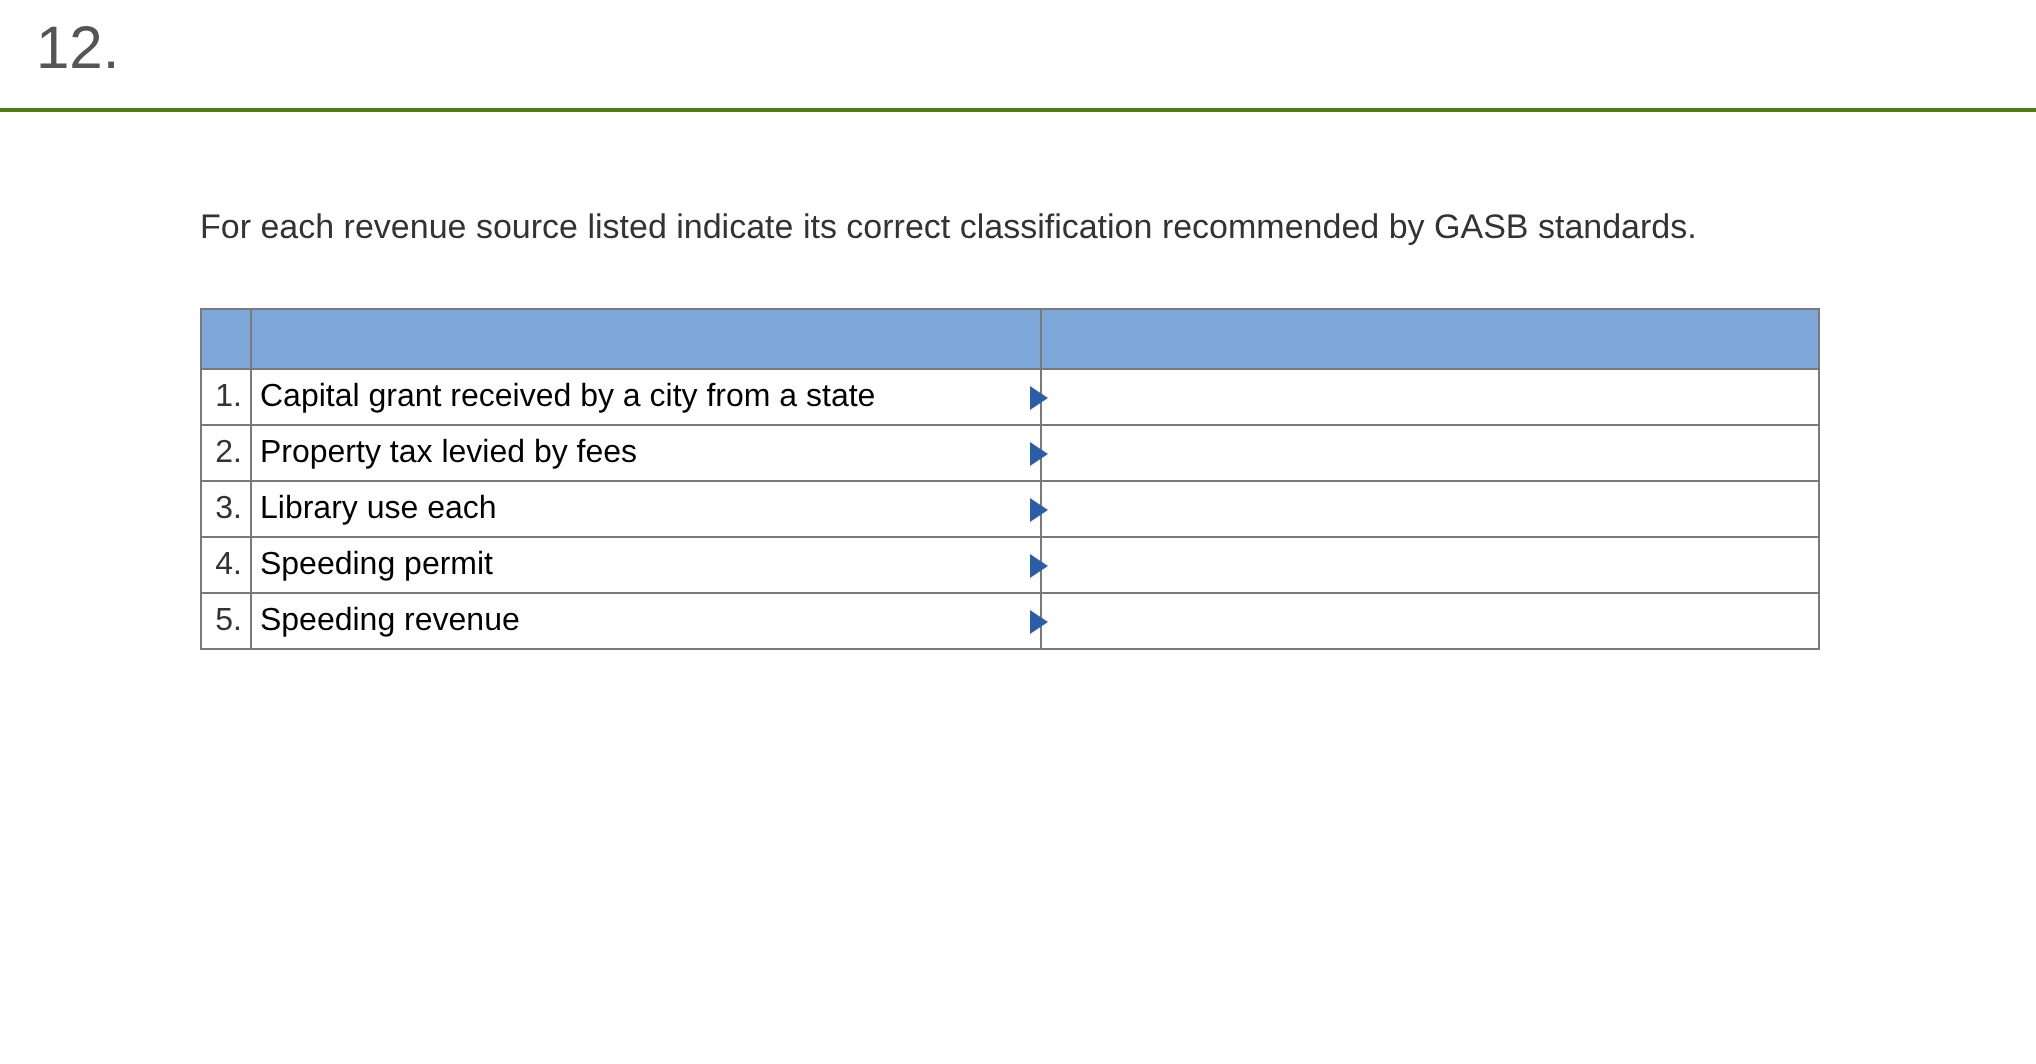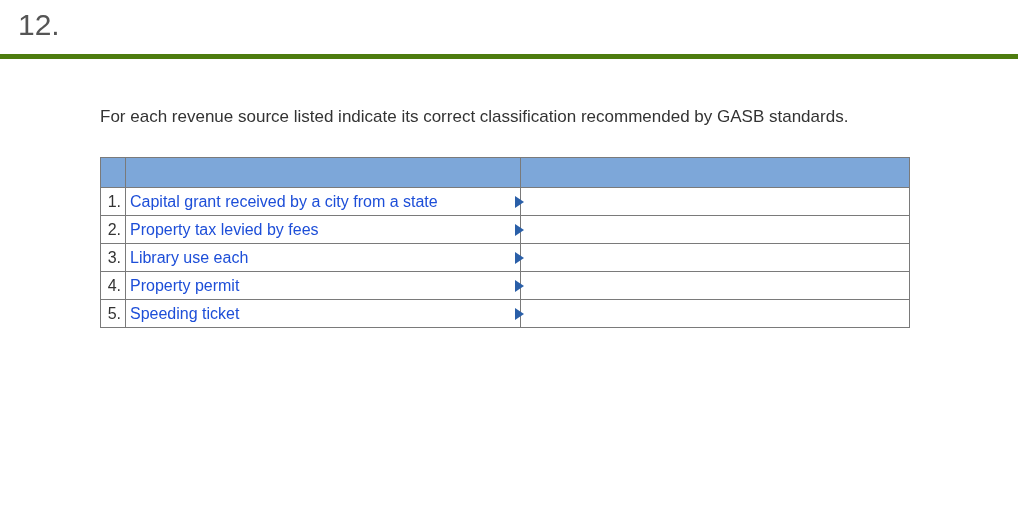--- a/index.html
+++ b/index.html
@@ -9,21 +9,21 @@
   }
   body {
     font-family: Arial, Helvetica, sans-serif;
     background: #ffffff;
     width: 1018px;
     height: 532px;
     overflow: hidden;
   }
   .question-header {
     padding: 8px 18px 12px 18px;
-    border-bottom: 5px solid #4d7c0f;
+    border-bottom: 2px solid #4d7c0f;
   }
   .question-number {
     font-size: 30px;
     color: #555555;
     font-weight: 400;
   }
   .content {
     padding: 48px 100px 16px 100px;
   }
   .instruction {
@@ -48,21 +48,21 @@
     width: 25px;
     text-align: right;
     padding-right: 4px;
     font-size: 16px;
     color: #333333;
   }
   .col-desc {
     width: 395px;
     padding-left: 4px;
     font-size: 16px;
-    color: #1d4ed8;
+    color: #000000;
     white-space: nowrap;
     margin-left: 19px;
   }
   .col-answer {
     width: 390px;
     position: relative;
     padding: 0;
   }
   .dropdown-arrow {
     position: absolute;
@@ -109,27 +109,27 @@
     </tr>
     <tr>
       <td class="col-num">3.</td>
       <td class="col-desc">Library use each</td>
       <td class="col-answer">
         <div class="dropdown-arrow"></div>
       </td>
     </tr>
     <tr>
       <td class="col-num">4.</td>
-      <td class="col-desc">Property permit</td>
+      <td class="col-desc">Speeding permit</td>
       <td class="col-answer">
         <div class="dropdown-arrow"></div>
       </td>
     </tr>
     <tr>
       <td class="col-num">5.</td>
-      <td class="col-desc">Speeding ticket</td>
+      <td class="col-desc">Speeding revenue</td>
       <td class="col-answer">
         <div class="dropdown-arrow"></div>
       </td>
     </tr>
   </tbody>
     </table>
 </div>
 
 </body></html>

